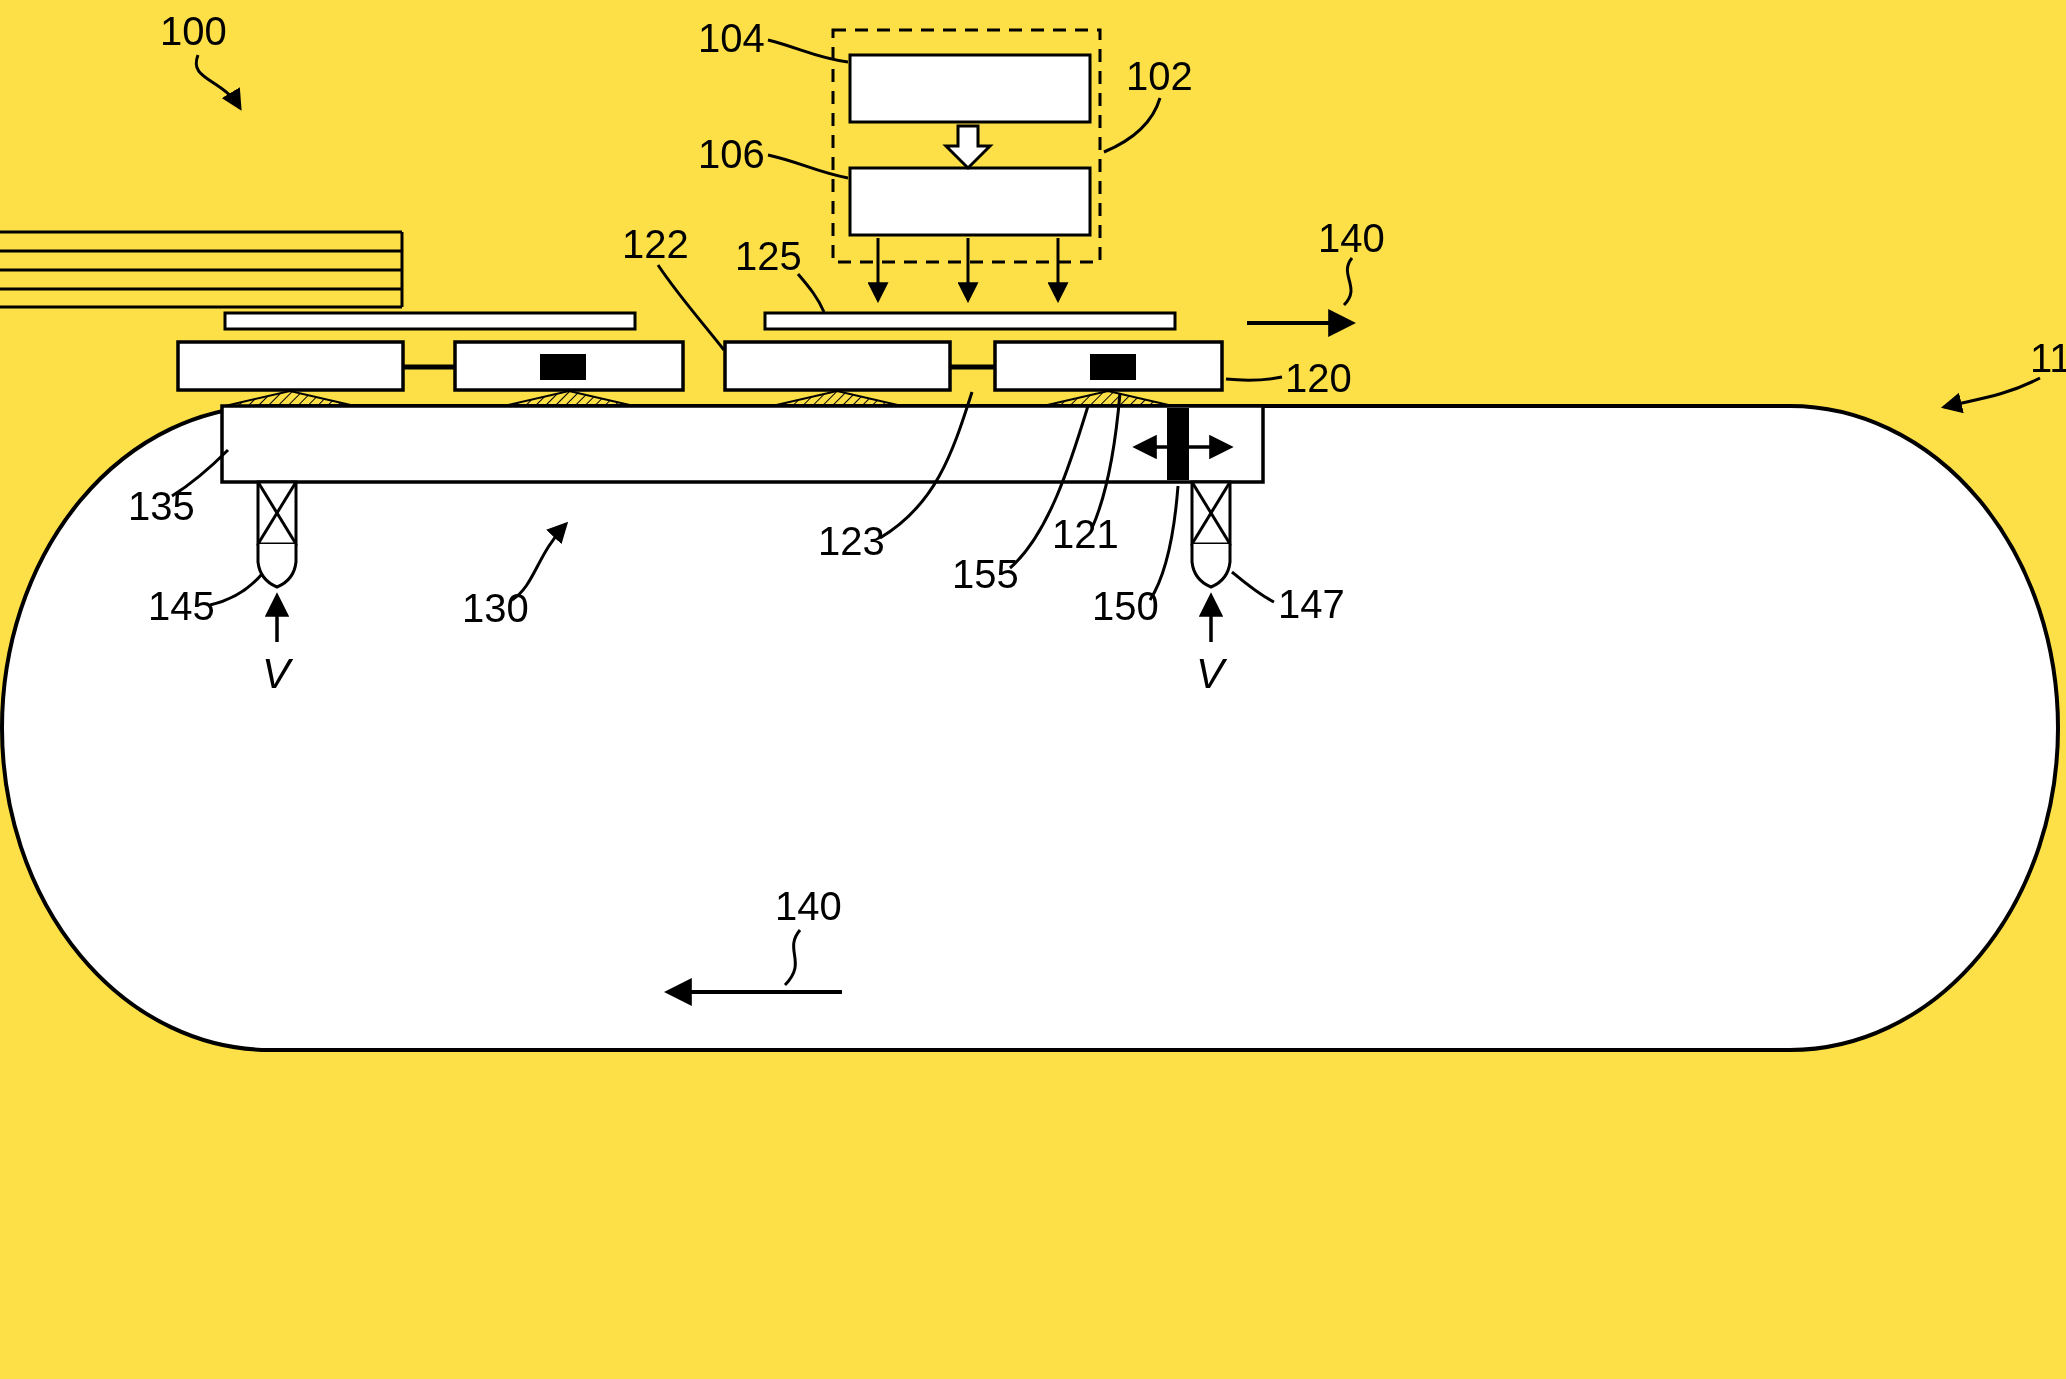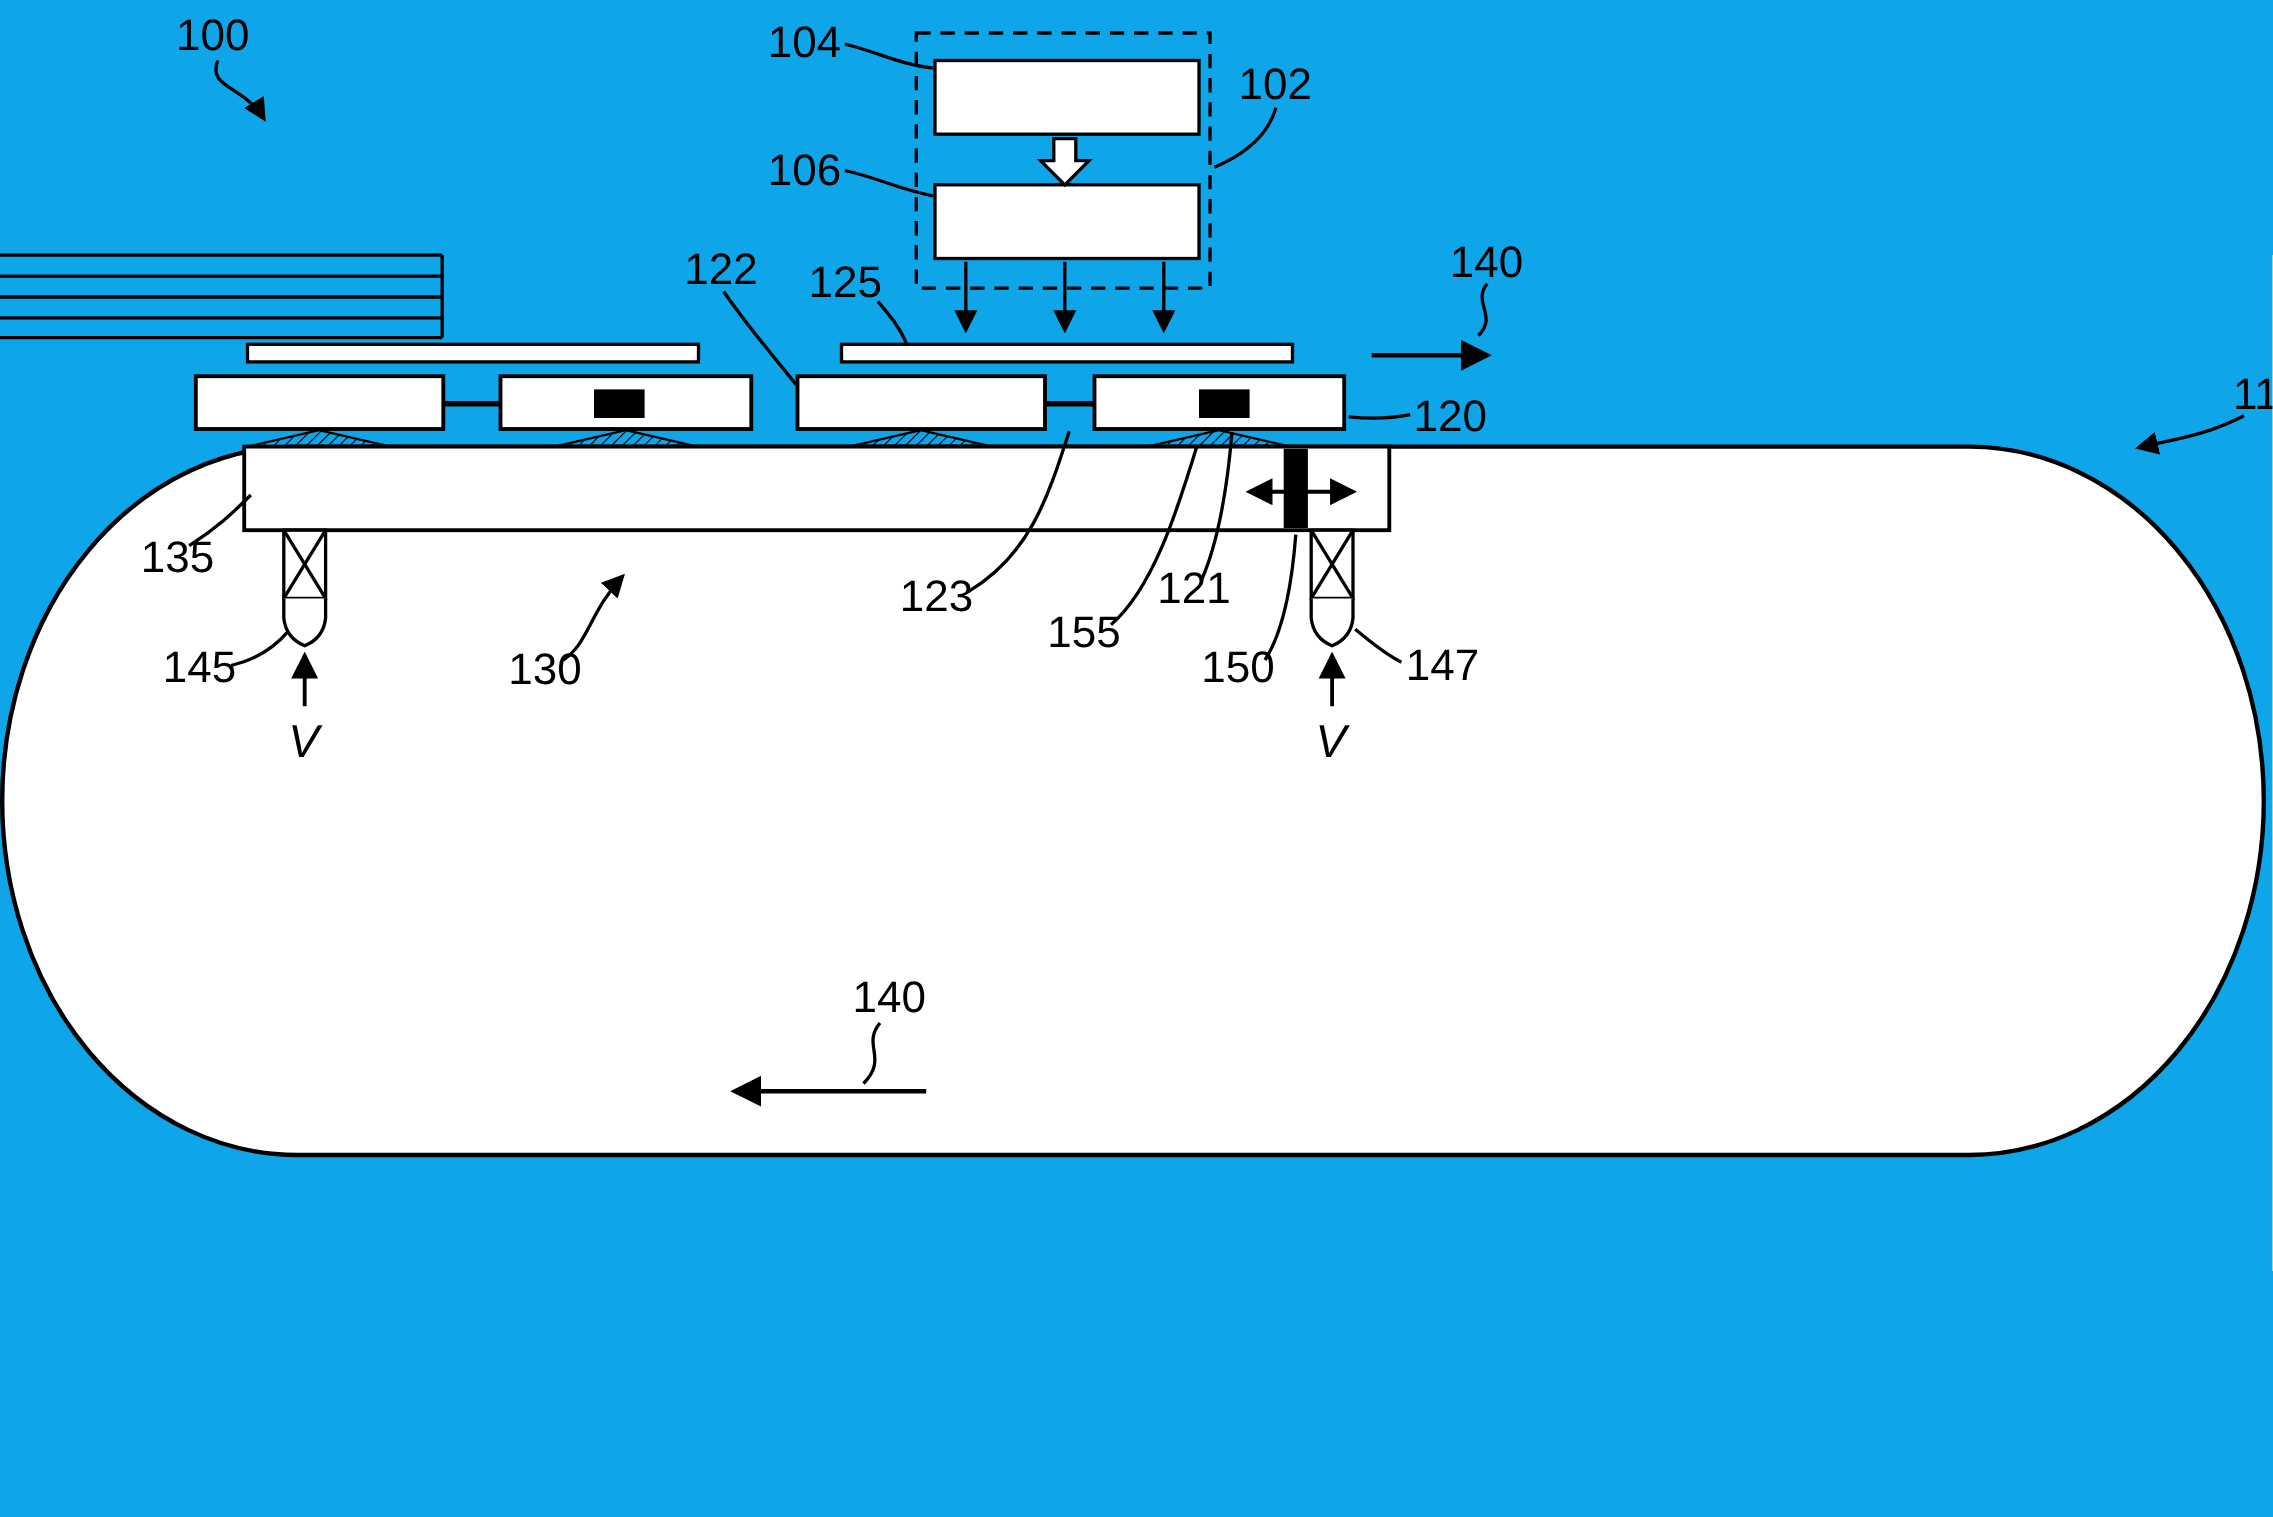--- a/index.html
+++ b/index.html
@@ -1,20 +1,20 @@
 <!DOCTYPE html>
 <html><head>
 <meta charset="utf-8">
 <style>
   html, body { margin: 0; padding: 0; background: #ffffff; }
   .canvas {
     position: relative;
     width: 2066px;
     height: 1379px;
-    background: #0ea5e9;
+    background: #fde047;
     overflow: hidden;
   }
   svg { display: block; }
   .ink   { stroke: #000; fill: none; }
   .inkf  { stroke: #000; fill: #ffffff; }
   .solid { fill: #000; stroke: none; }
   .lbl   { font-family: "Liberation Sans", sans-serif; font-size: 40px; fill: #000; }
   .lbl-i { font-family: "Liberation Sans", sans-serif; font-size: 42px; font-style: italic; fill: #000; }
 </style>
 </head>

